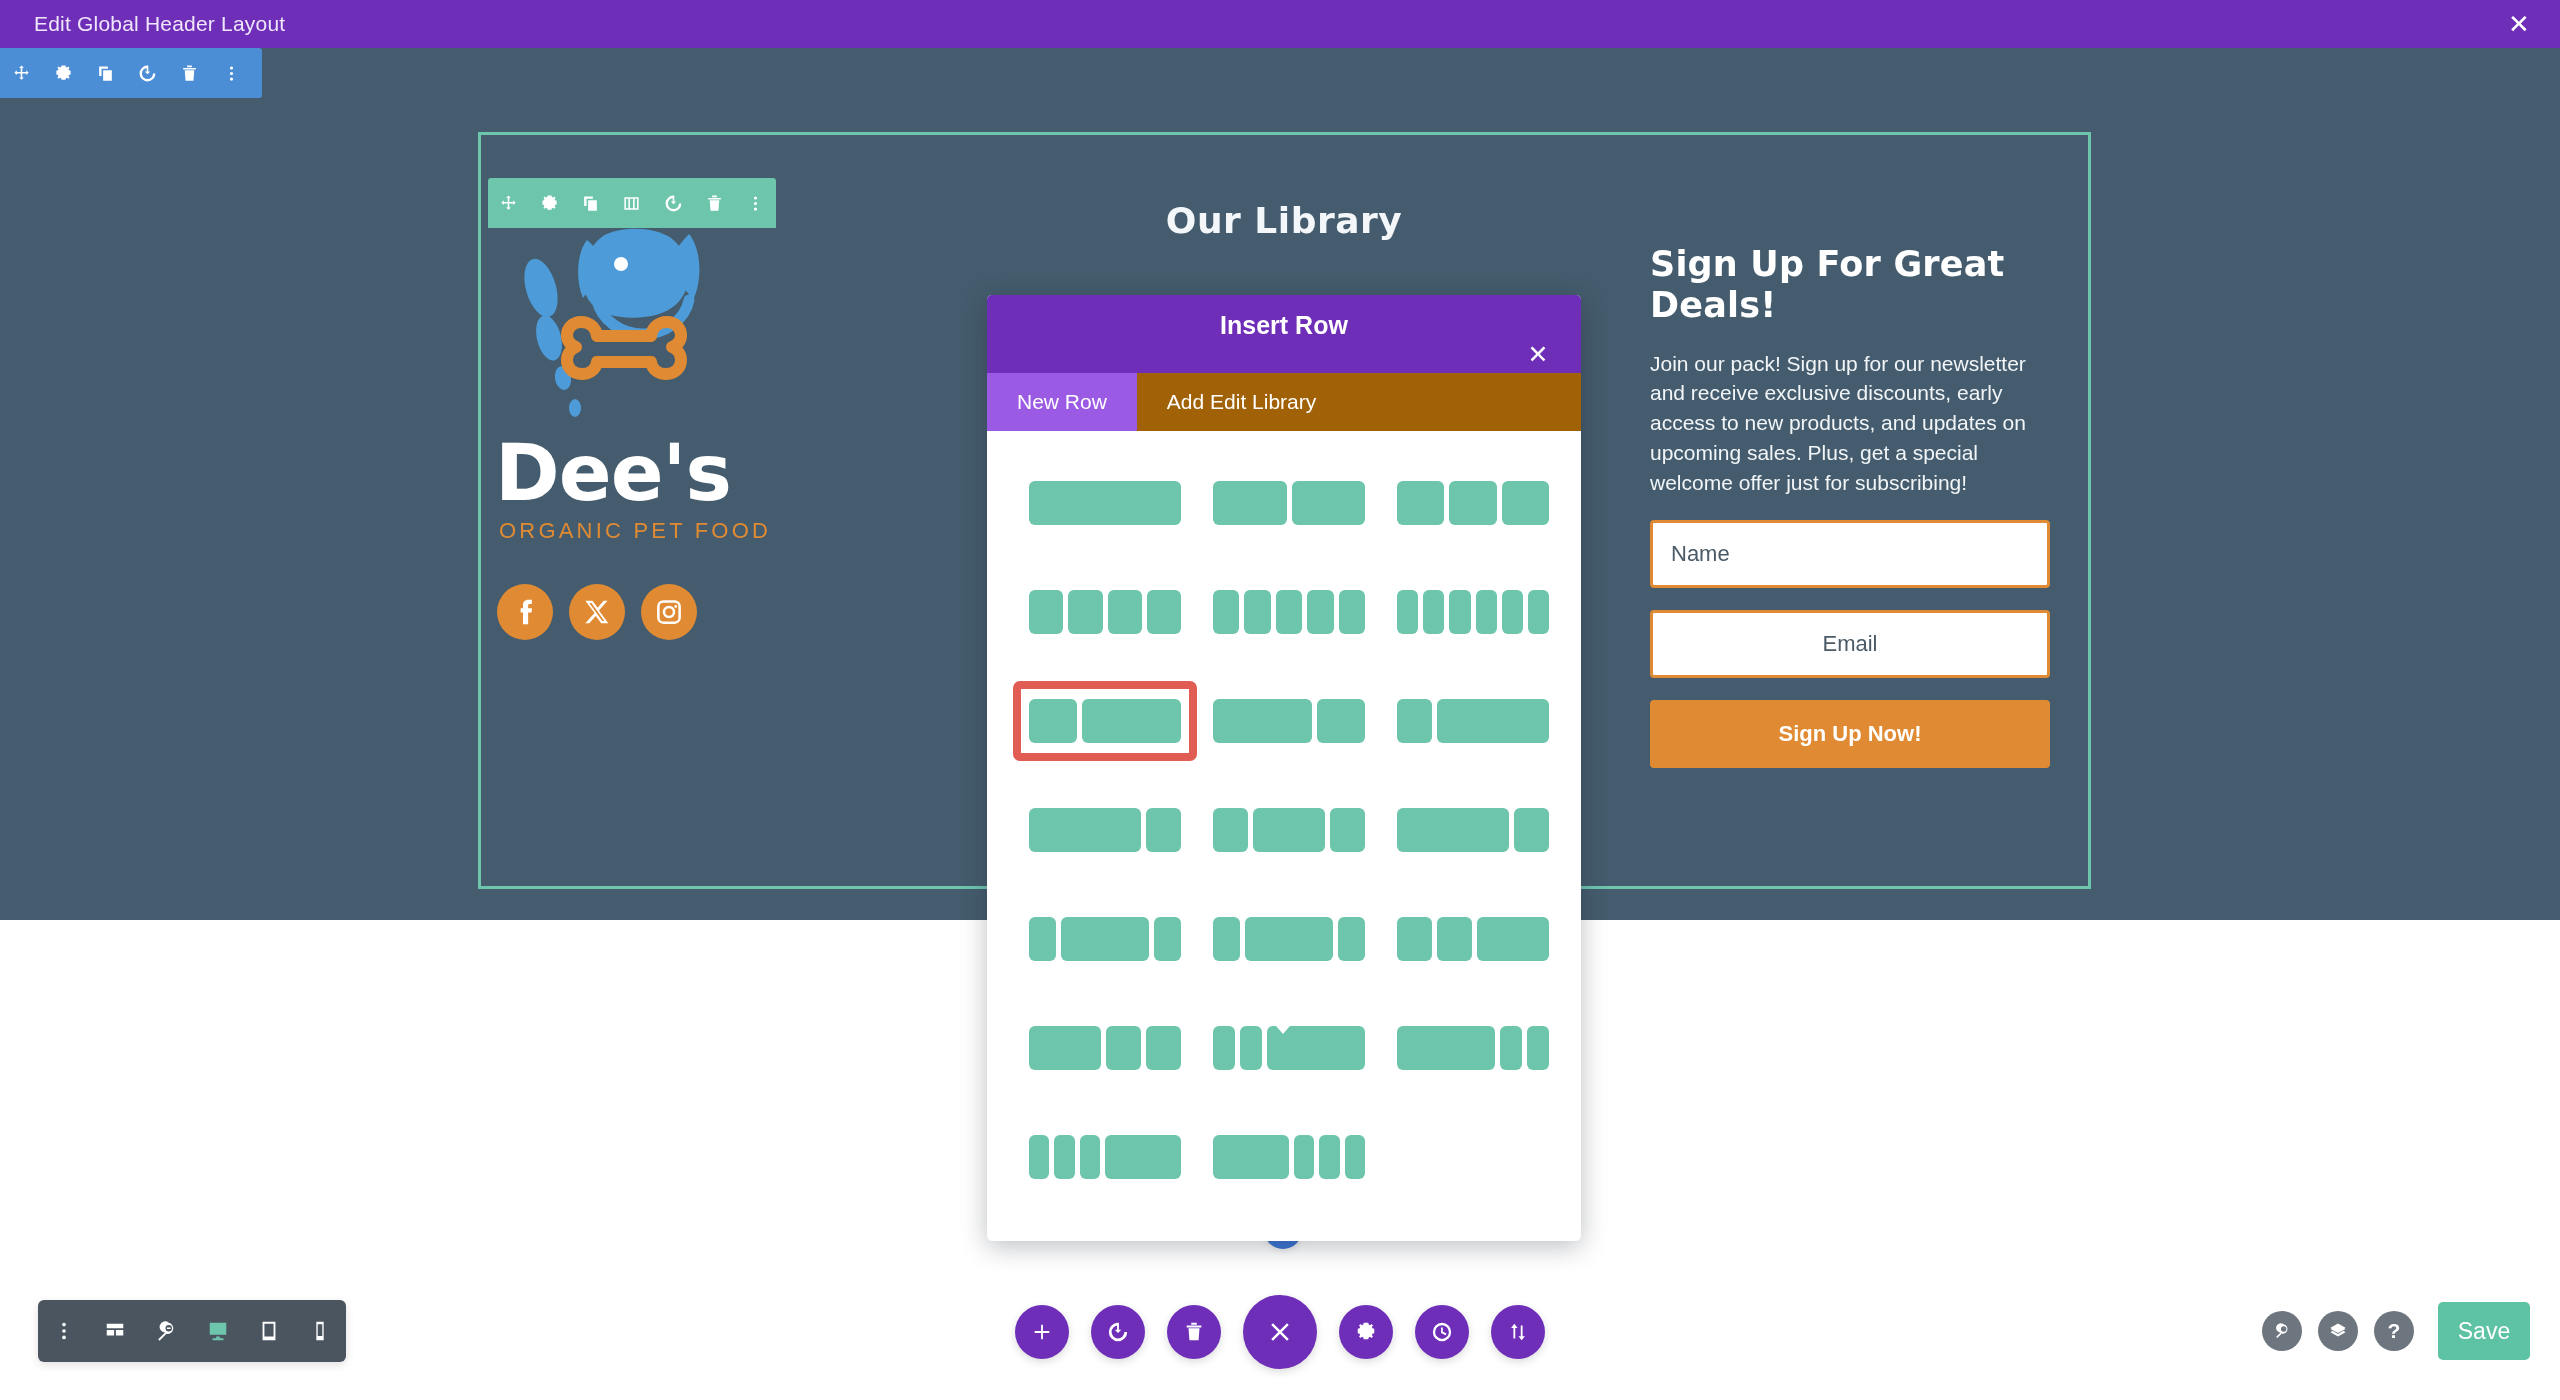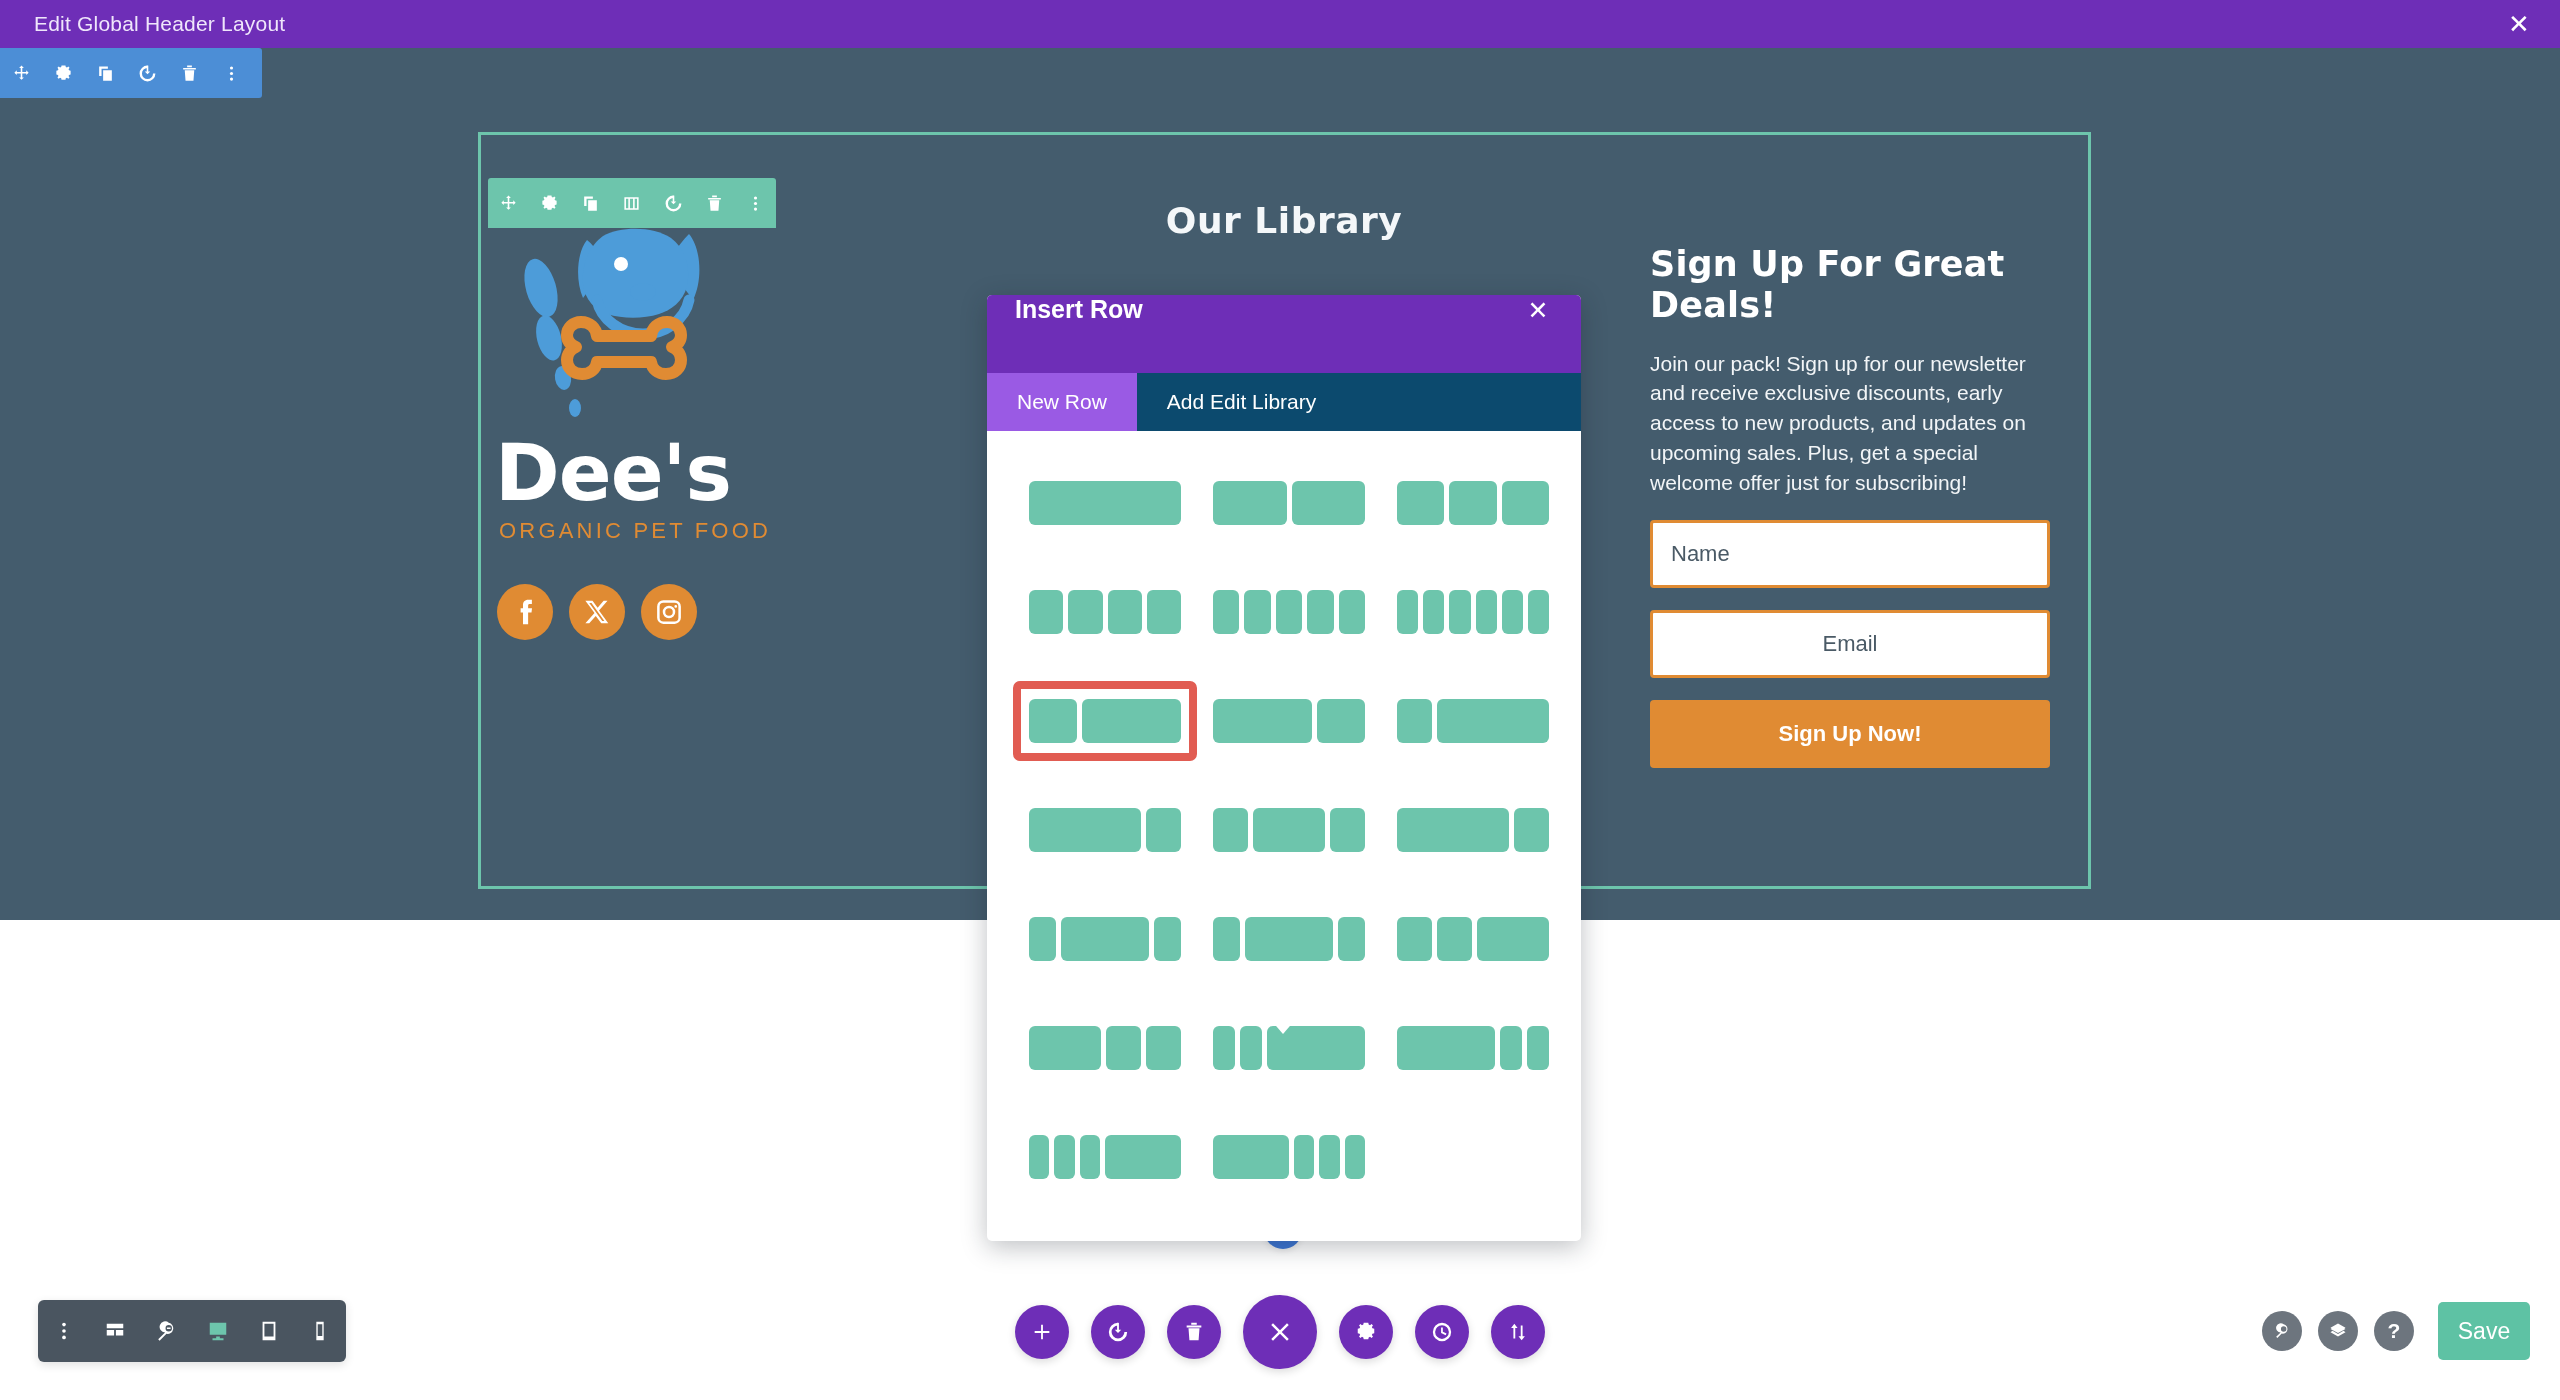--- a/index.html
+++ b/index.html
@@ -136,28 +136,28 @@
 
   
   #modal {
     position: absolute; left: 987px; top: 247px; width: 594px;
     background: #ffffff; border-radius: 5px;
     box-shadow: 0 6px 26px rgba(20,30,40,.28);
     z-index: 50;
   }
   #modal .m-head {
     height: 78px; background: #6e2eb7; border-radius: 5px 5px 0 0;
-    display: flex; padding: 0 28px;
+    display: flex; align-items: center; padding: 16px 28px; flex-direction: column;
   }
   #modal .m-head .m-title { color: #ffffff; font-size: 25px; font-weight: bold; }
   #modal .m-head .m-close {
     margin-left: auto; color: #ffffff; font-size: 25px; cursor: pointer;
     width: 30px; height: 30px; display: flex; align-items: center; justify-content: center;
   }
-  #modal .m-tabs { display: flex; background: #0c4a6e; height: 58px; }
+  #modal .m-tabs { display: flex; background: #a16207; height: 58px; }
   #modal .m-tab {
     display: flex; align-items: center; padding: 0 30px;
     color: #ffffff; font-size: 21px; cursor: pointer;
   }
   #modal .m-tab.active { background: #9a5ae4; }
   #modal .m-body { padding: 32px 26px 44px 26px; }
   .layout-grid {
     display: grid; grid-template-columns: repeat(3, 1fr);
     row-gap: 29px; column-gap: 0px;
   }

